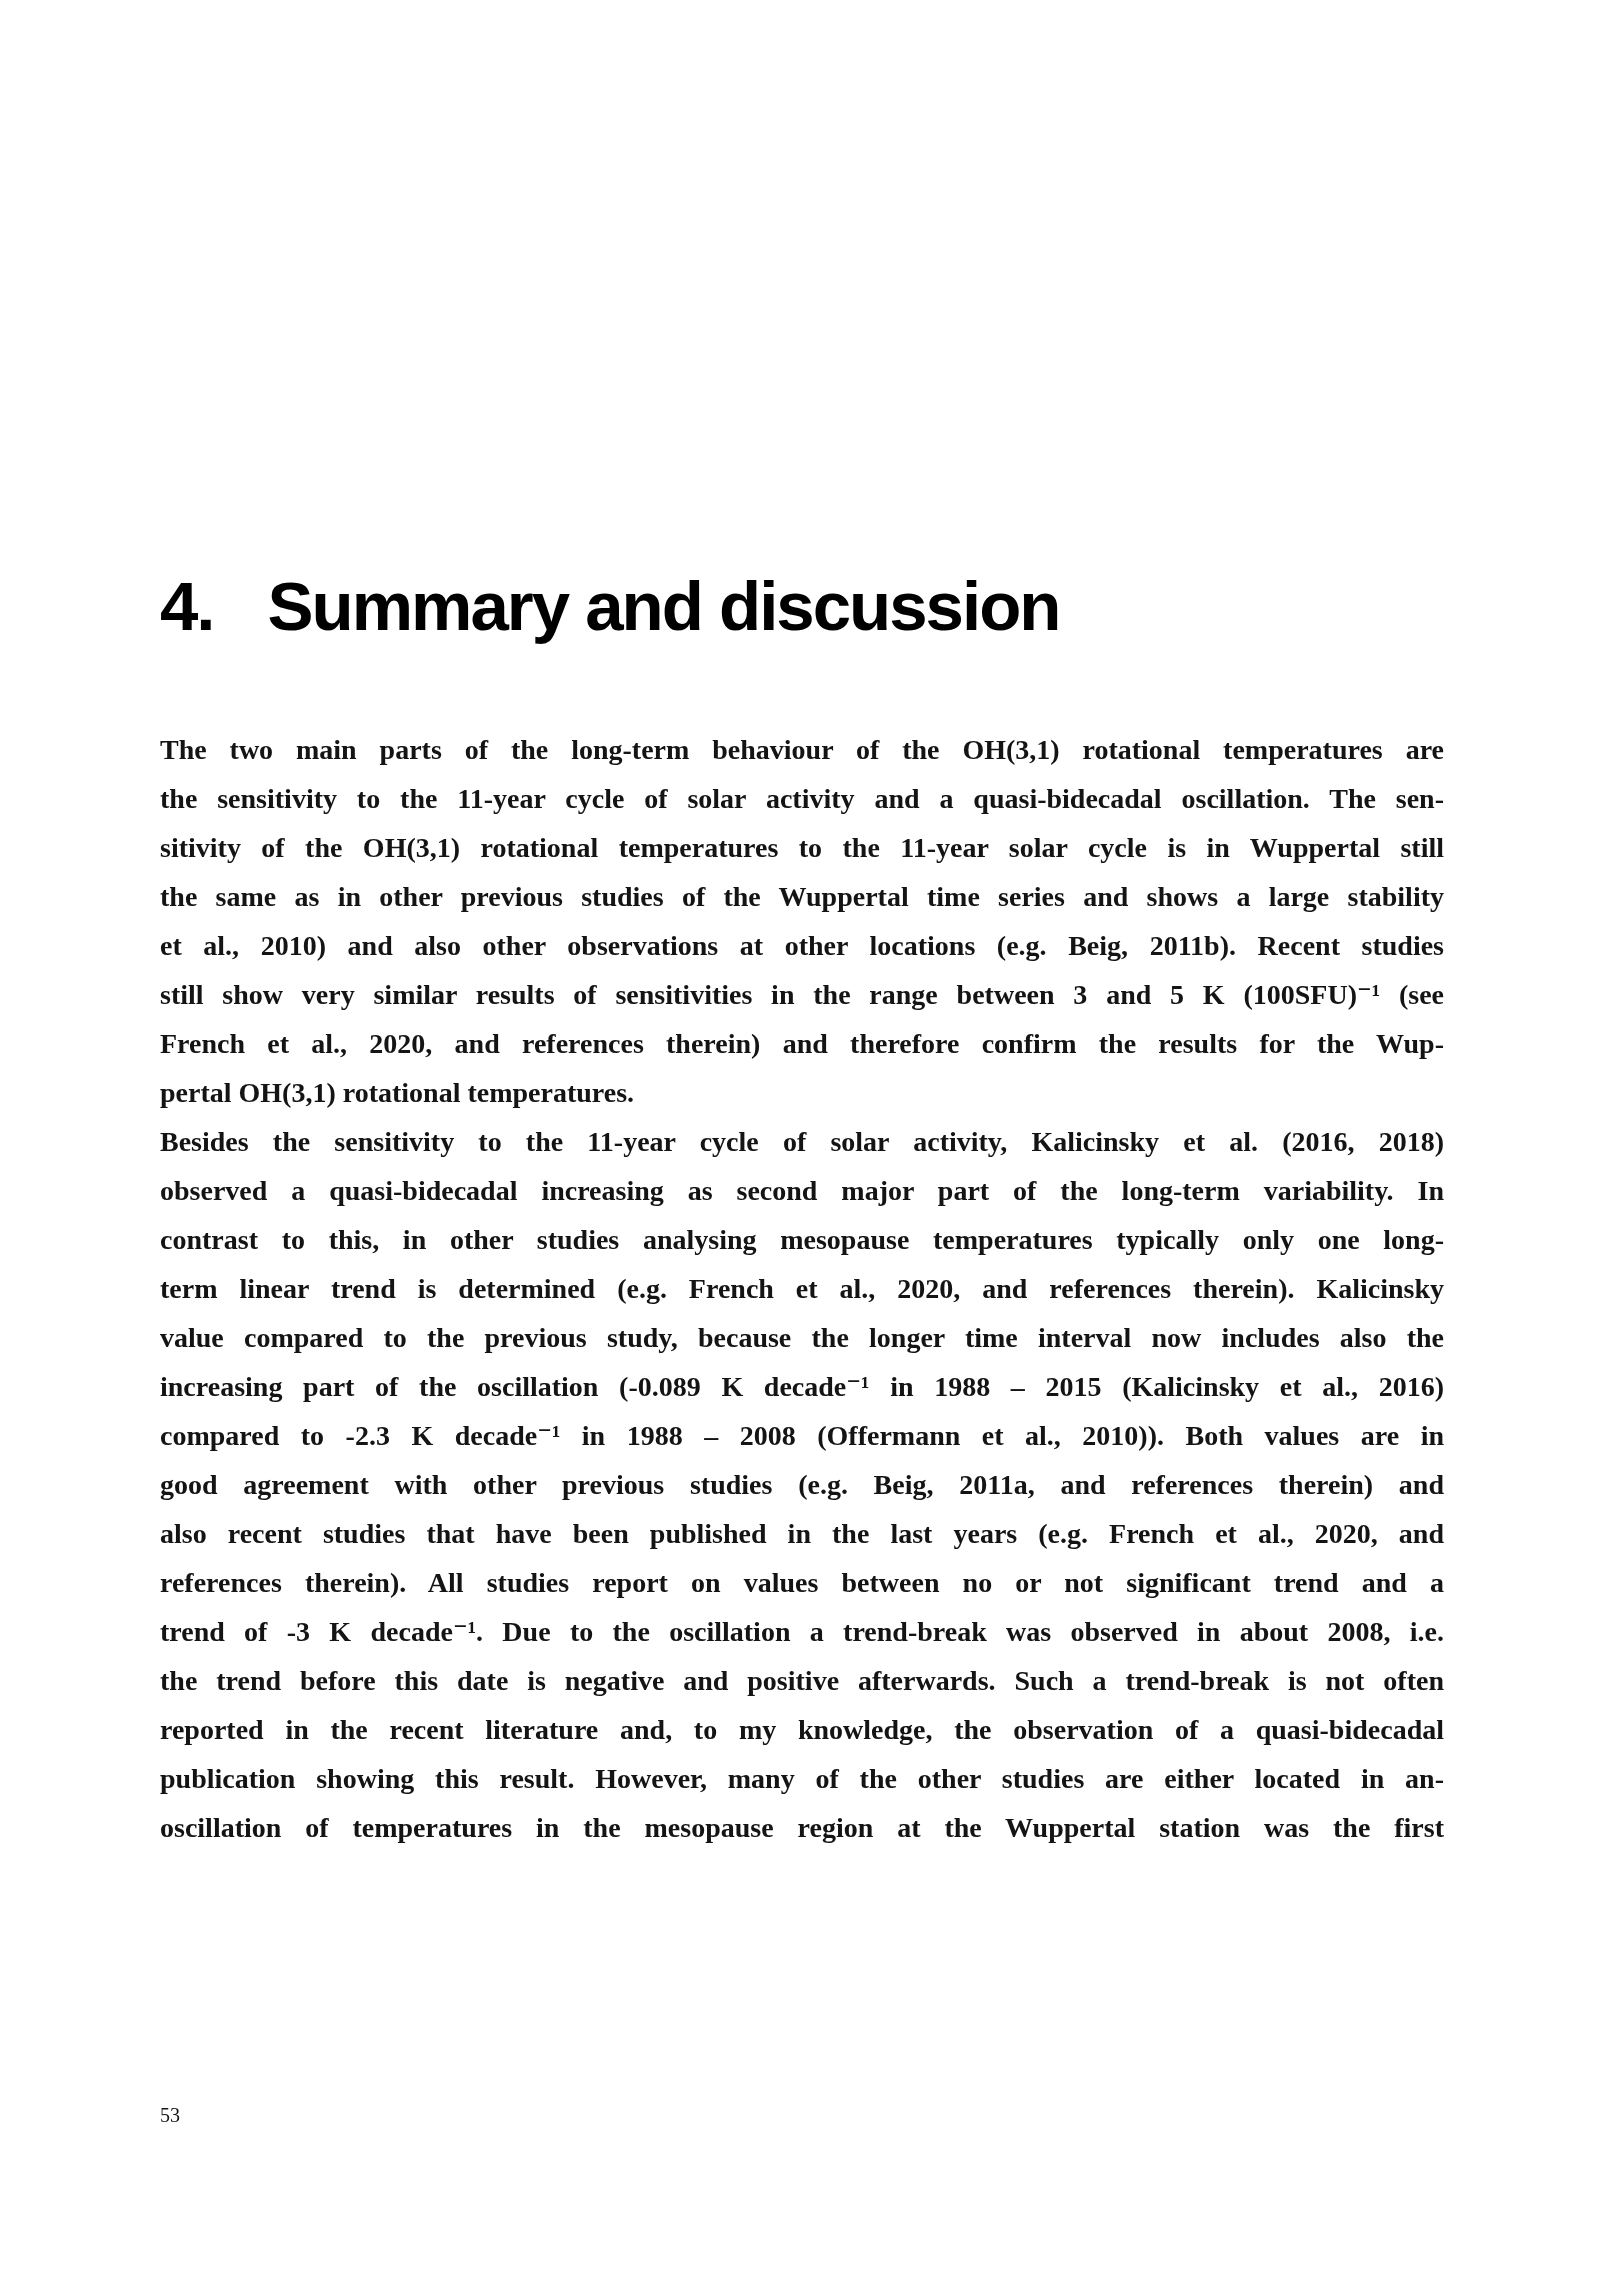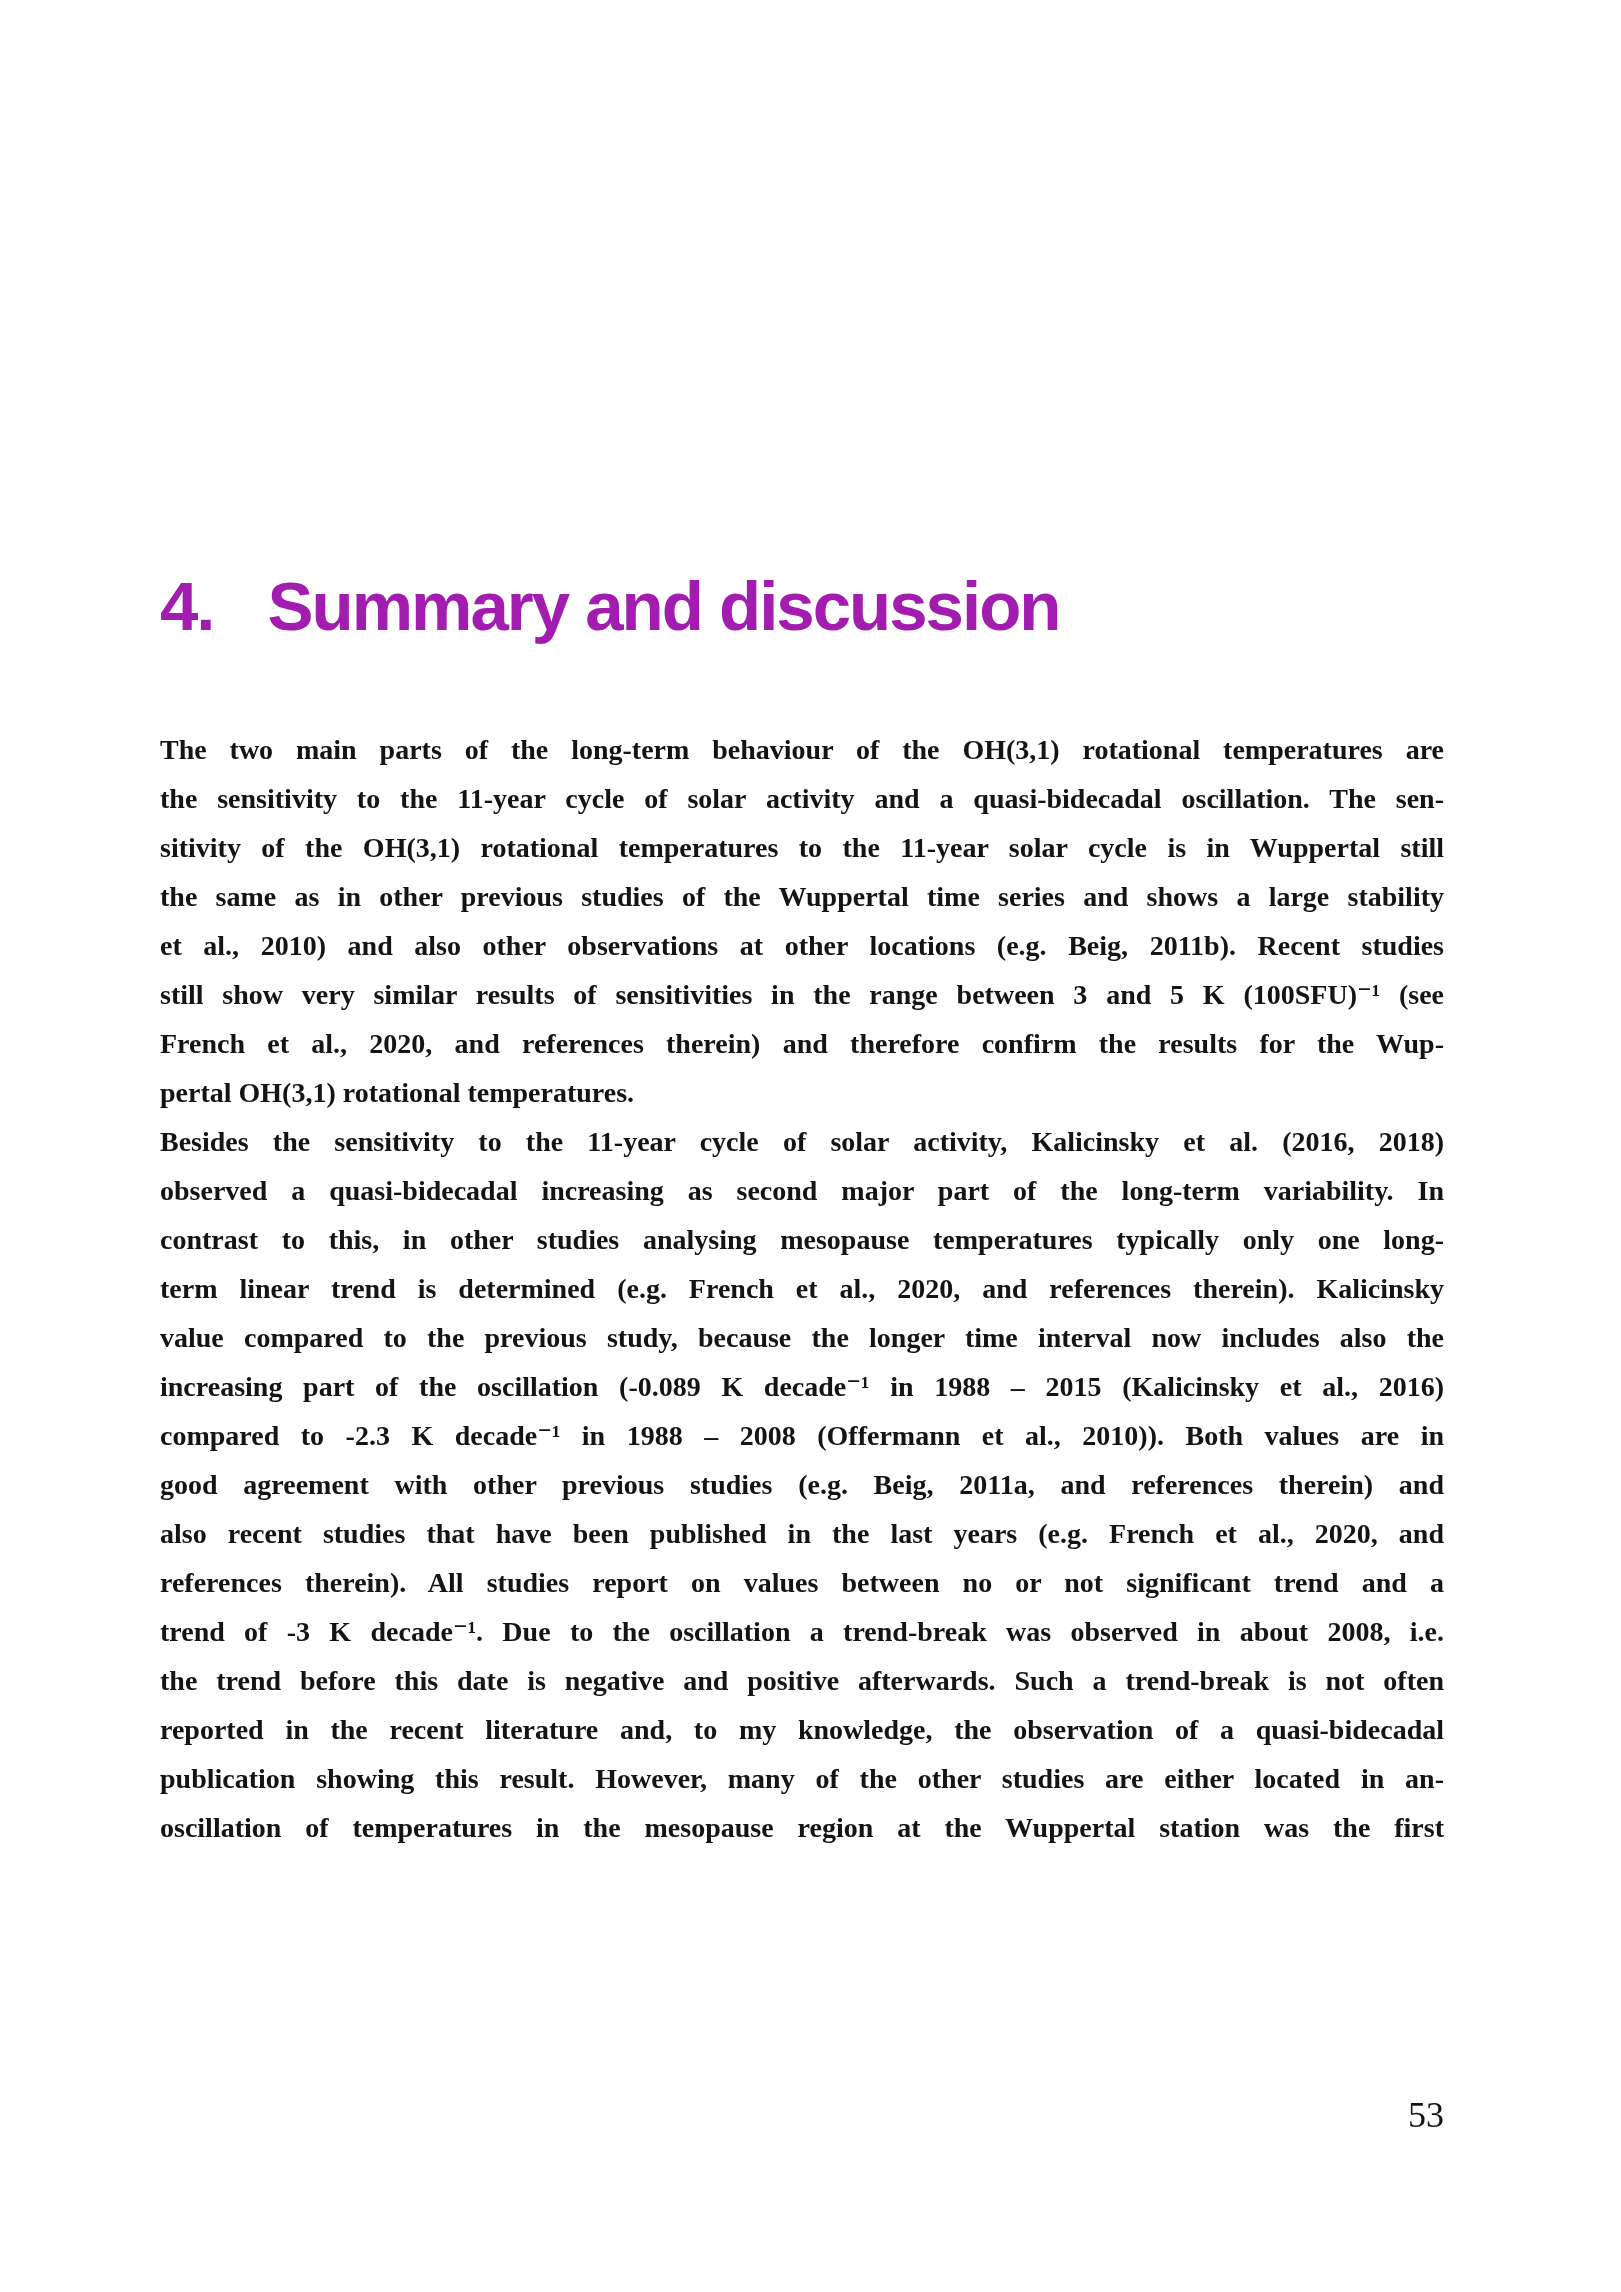--- a/index.html
+++ b/index.html
@@ -49,30 +49,30 @@
     text-align-last: justify;
   }
   .line.flush-left {
     text-align-last: left;
   }
   .page-number {
     position: absolute;
     left: 160px;
     top: 2098px;
     width: 1284px;
-    text-align: right;
-    font-size: 36px;
+    text-align: left;
+    font-size: 20px;
     line-height: 35px;
   }
 </style>
 </head>
 <body>
 
 <div class="page">
-  <h1 class="chapter-heading" style="color: #a21caf;">
+  <h1 class="chapter-heading" style="color: #000000;">
     <span class="chapter-number">4.</span><span class="chapter-title">Summary and discussion</span>
   </h1>
 
   <div class="body-text" id="body-text">
       <div class="para">
         <div class="line">The two main parts of the long-term behaviour of the OH(3,1) rotational temperatures are</div>
         <div class="line">the sensitivity to the 11-year cycle of solar activity and a quasi-bidecadal oscillation. The sen-</div>
         <div class="line">sitivity of the OH(3,1) rotational temperatures to the 11-year solar cycle is in Wuppertal still</div>
         <div class="line">the same as in other previous studies of the Wuppertal time series and shows a large stability</div>
         <div class="line">et al., 2010) and also other observations at other locations (e.g. Beig, 2011b). Recent studies</div>

